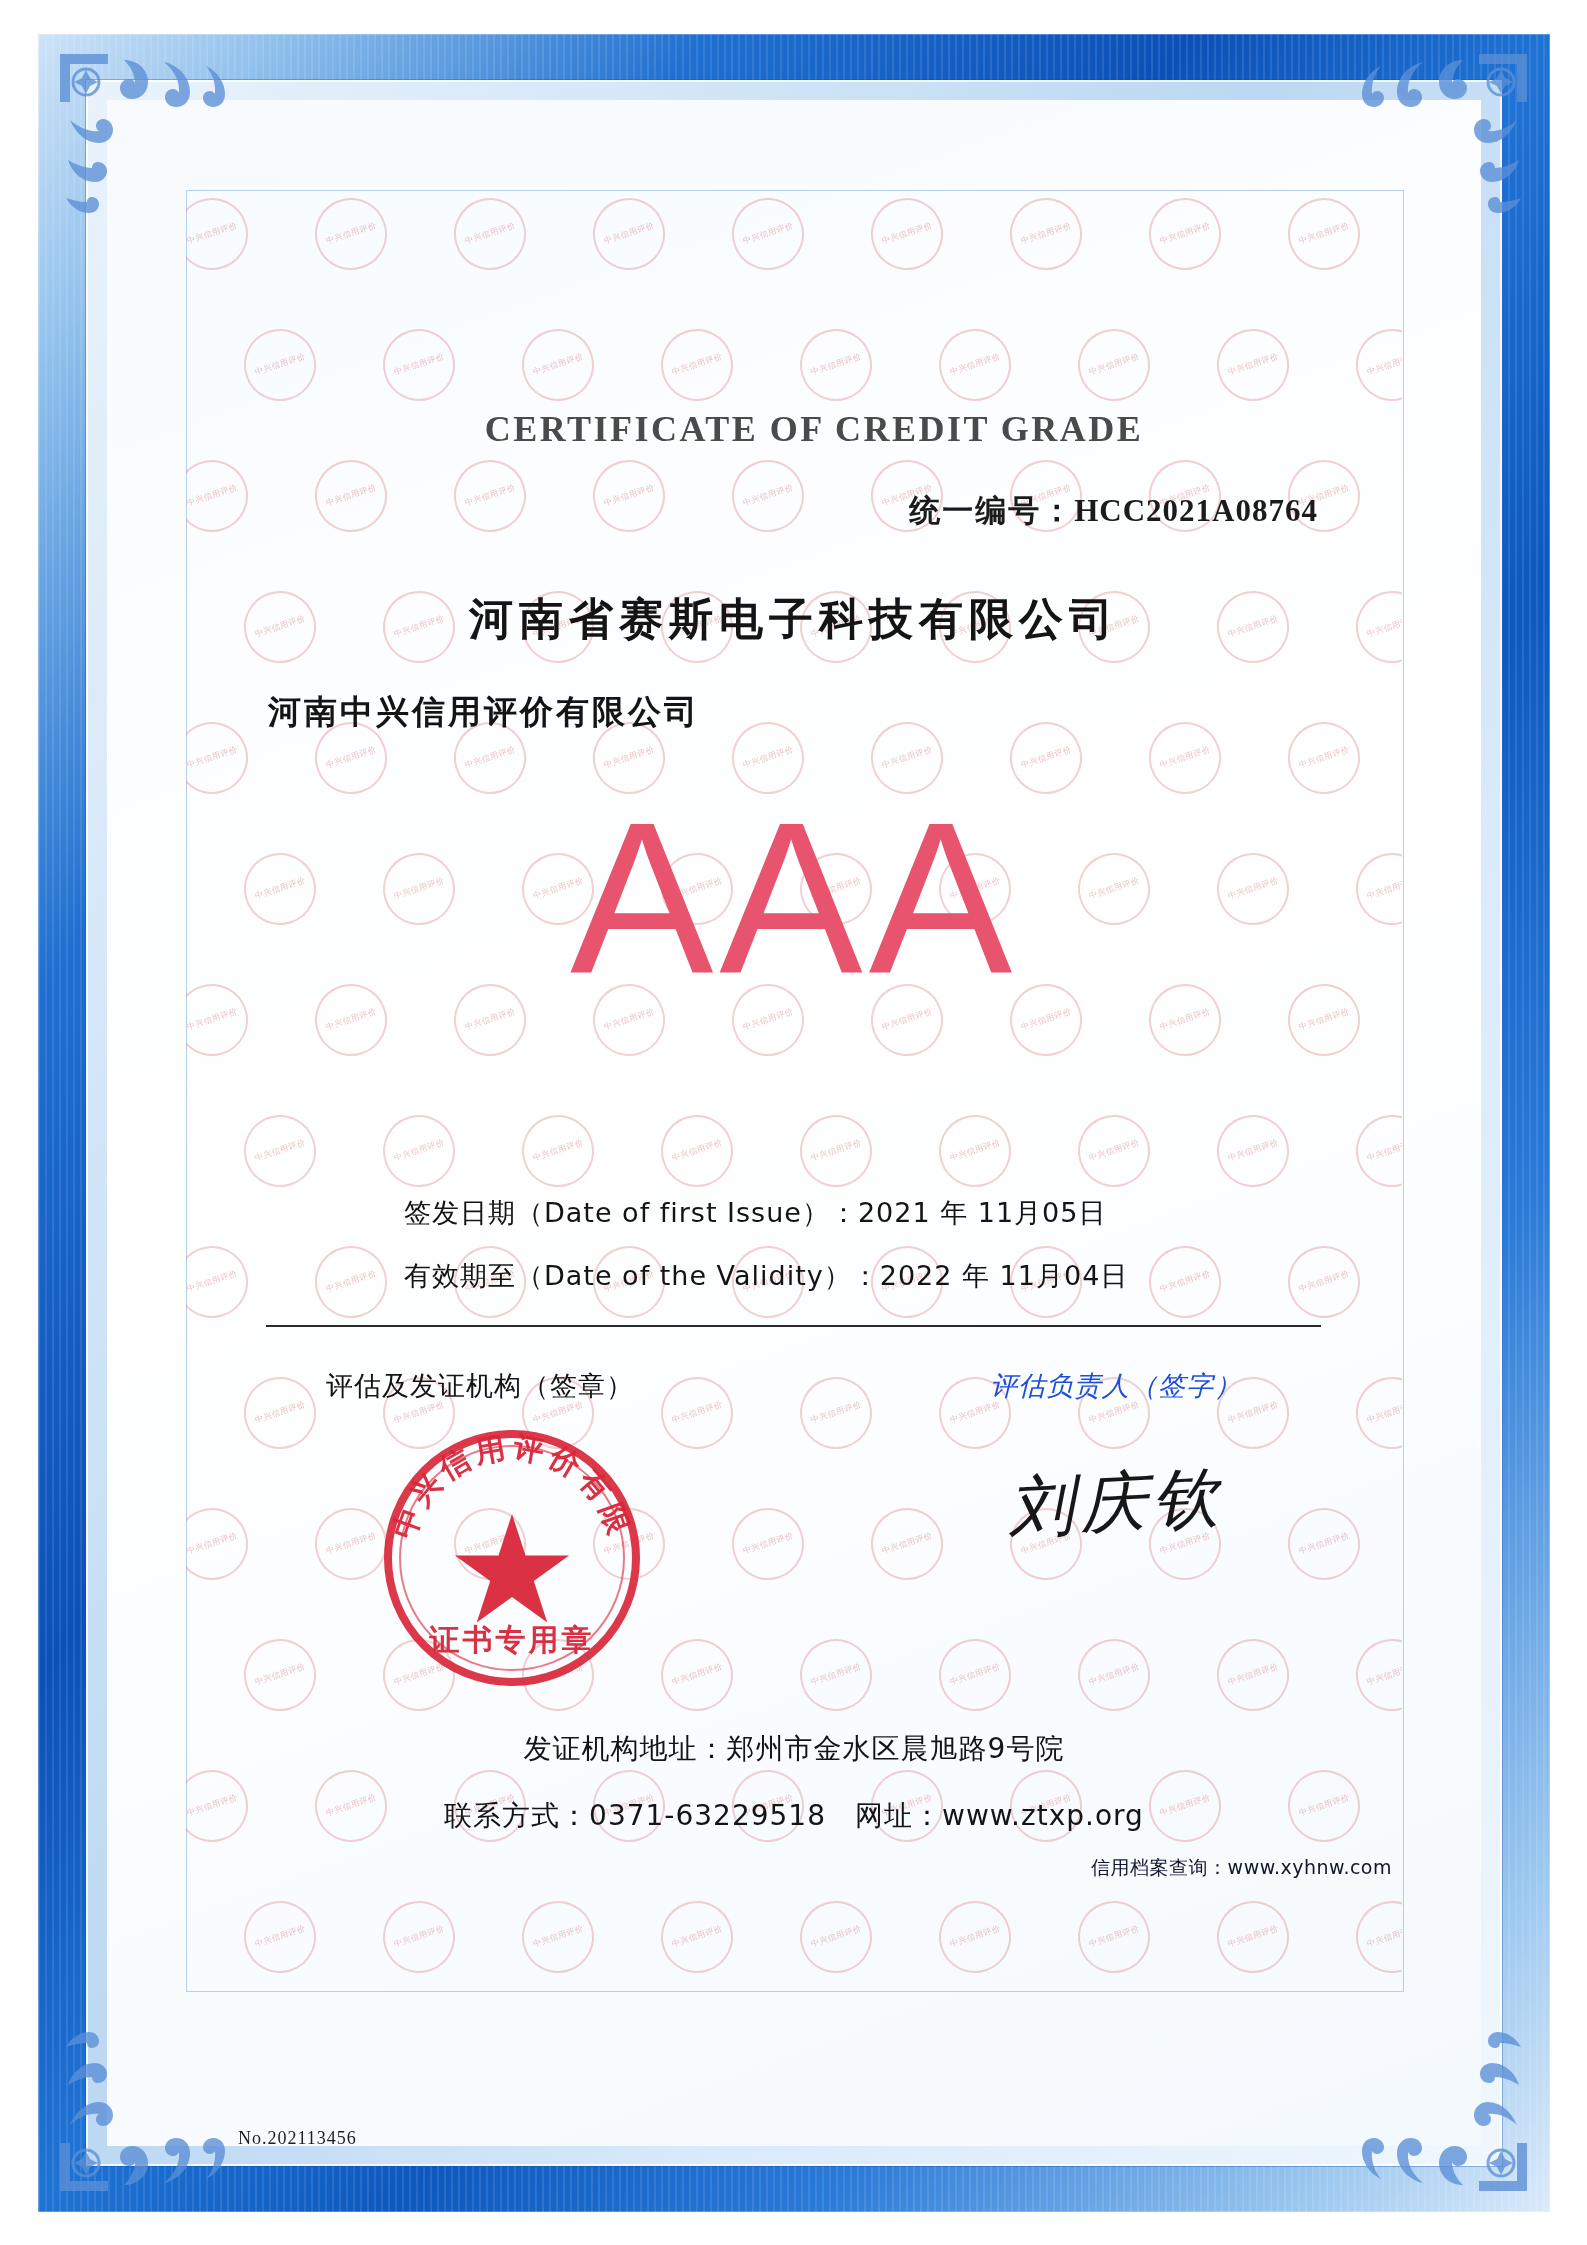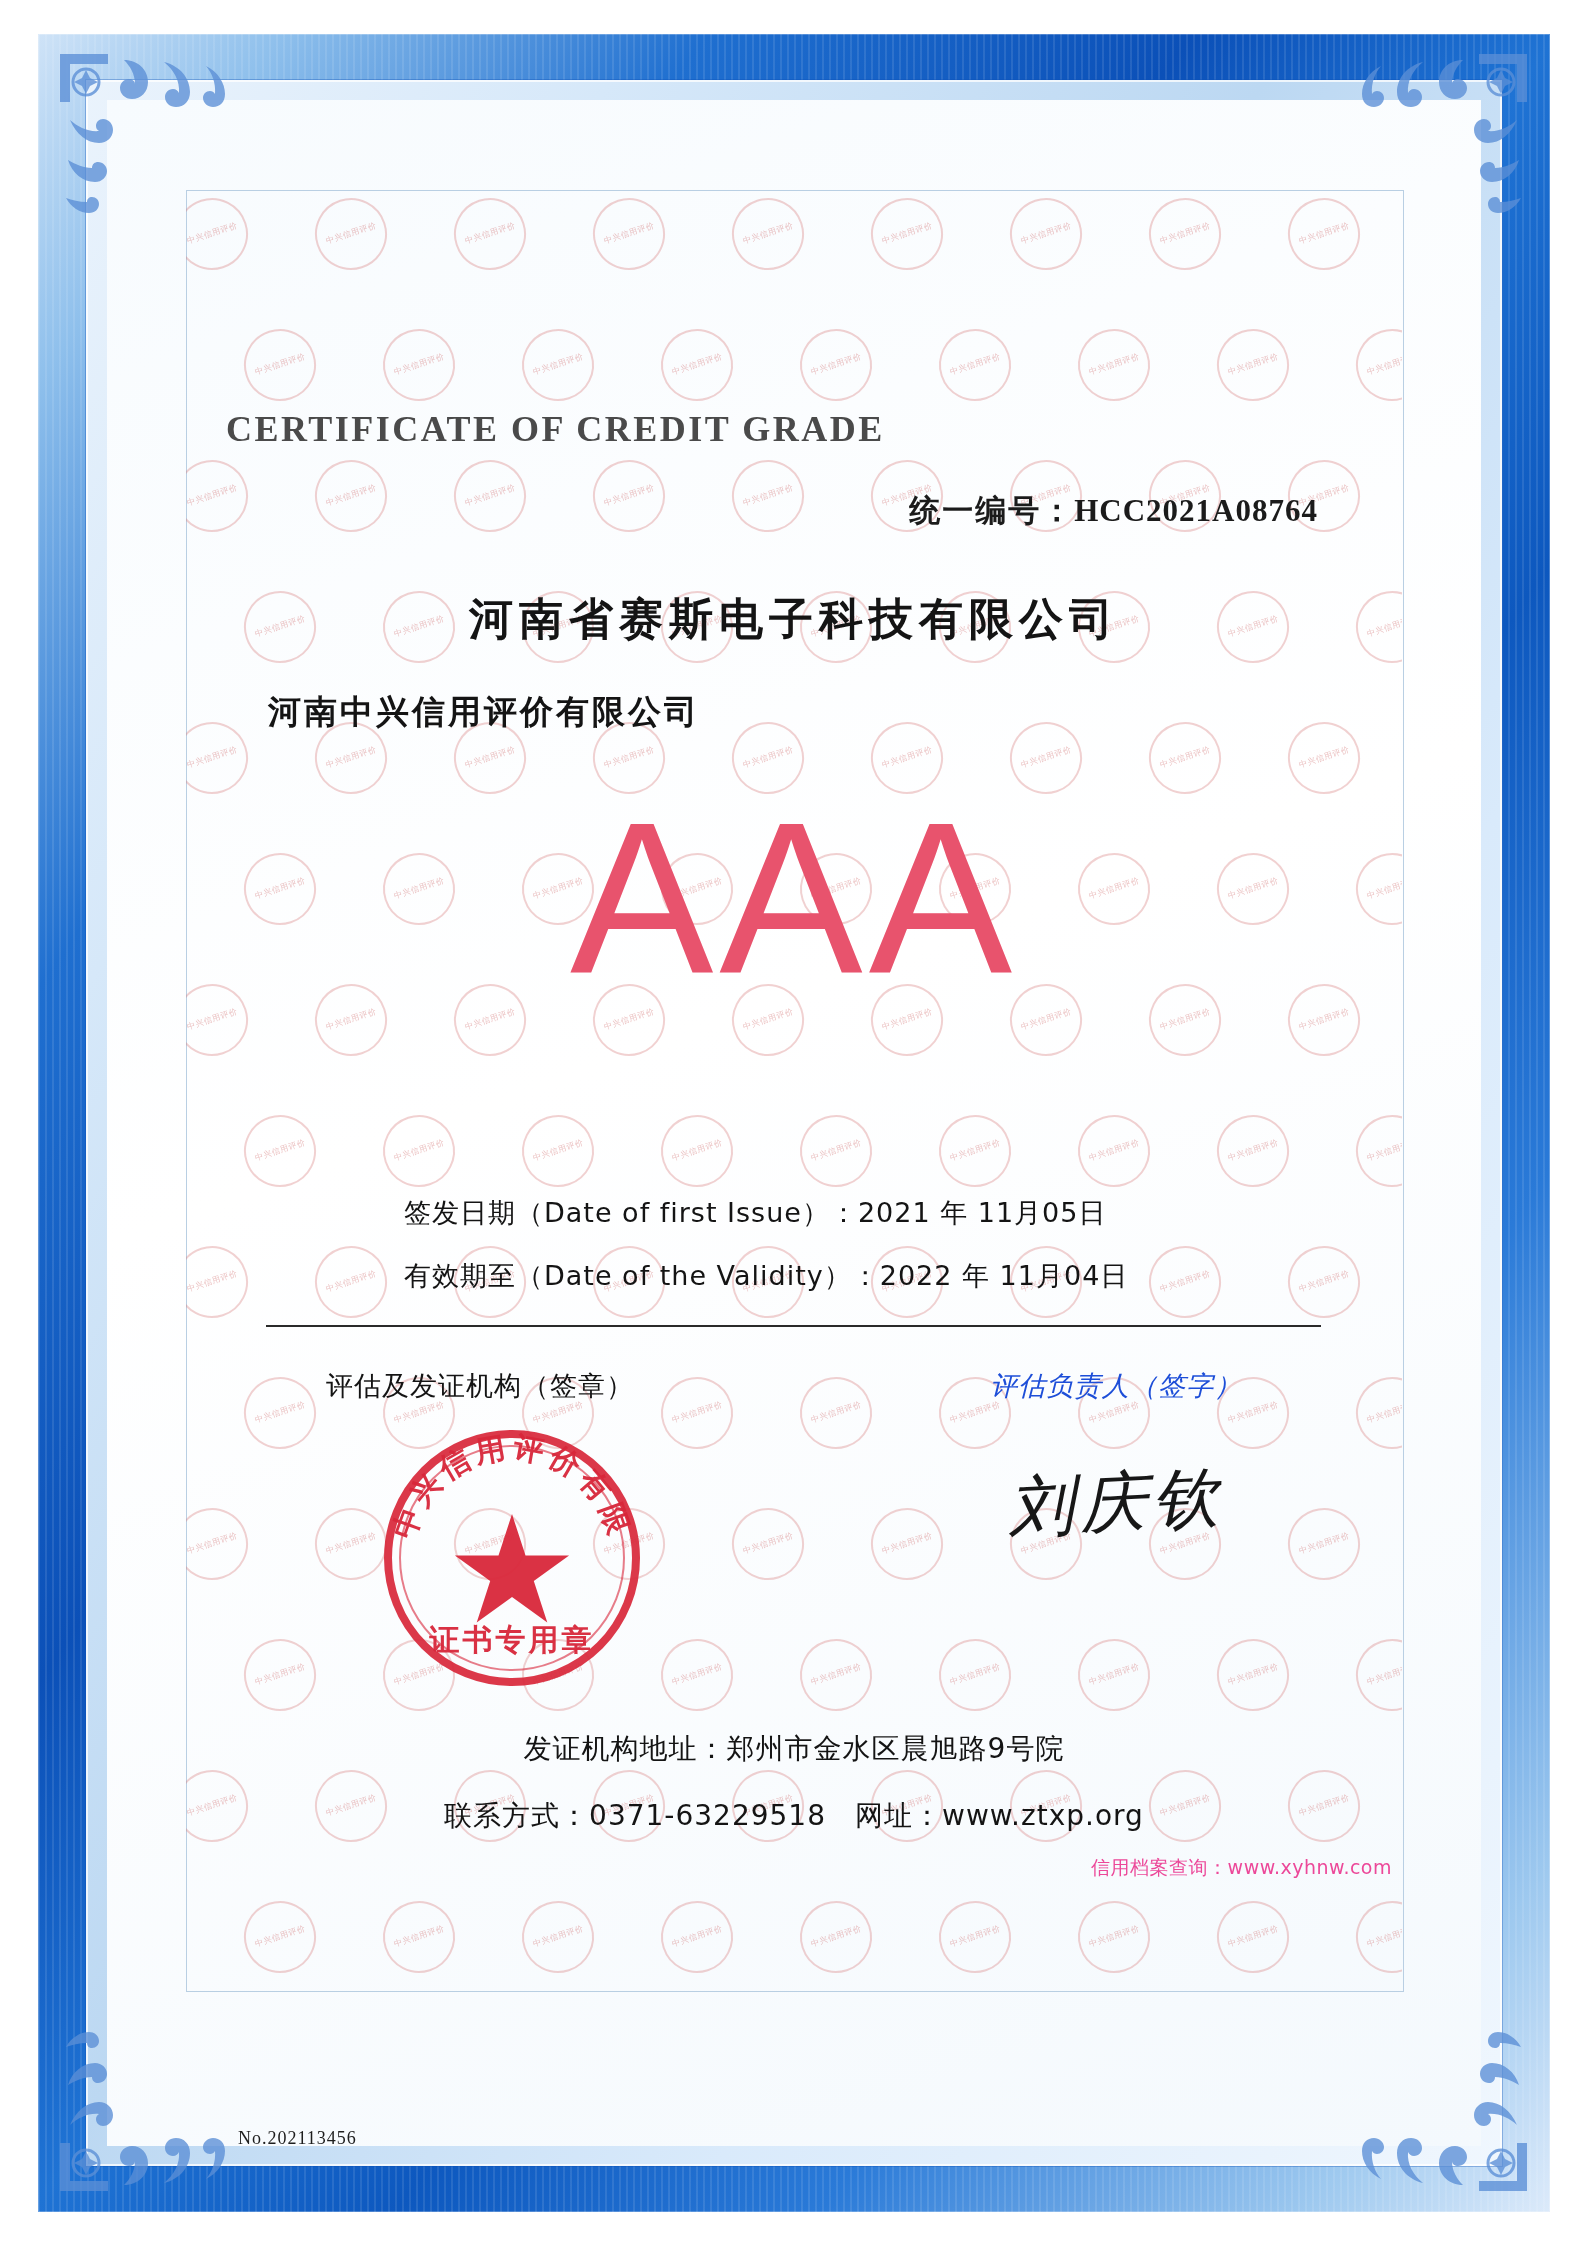--- a/index.html
+++ b/index.html
@@ -119,20 +119,21 @@
     letter-spacing: 14px;
     color: #cf2b2b;
     text-shadow:
       2px 2px 0 rgba(120,10,10,0.35),
       -1px -1px 0 rgba(255,180,180,0.55);
   }
   .title-en {
     position: absolute;
     left: 0; right: 0;
     top: 218px;
+    text-align: center;
     font-family: "Liberation Serif", serif;
     font-weight: bold;
     font-size: 36px;
     letter-spacing: 2.5px;
     color: #4a4a4a;
     margin-left: 40px;
   }
 
   .serial {
     position: absolute;
@@ -270,21 +271,21 @@
     letter-spacing: 1px;
     color: #141414;
     margin-top: 7px;
   }
   .archive {
     position: absolute;
     right: 10px;
     top: 1665px;
     font-family: "DejaVu Sans", sans-serif;
     font-size: 19px;
-    color: #ec4899;
+    color: #0f172a;
     letter-spacing: .5px;
   }
 
   .doc-no {
     position: absolute;
     left: 238px;
     bottom: 96px;
     font-family: "Liberation Serif", serif;
     font-size: 18px;
     color: #1d1d1d;

